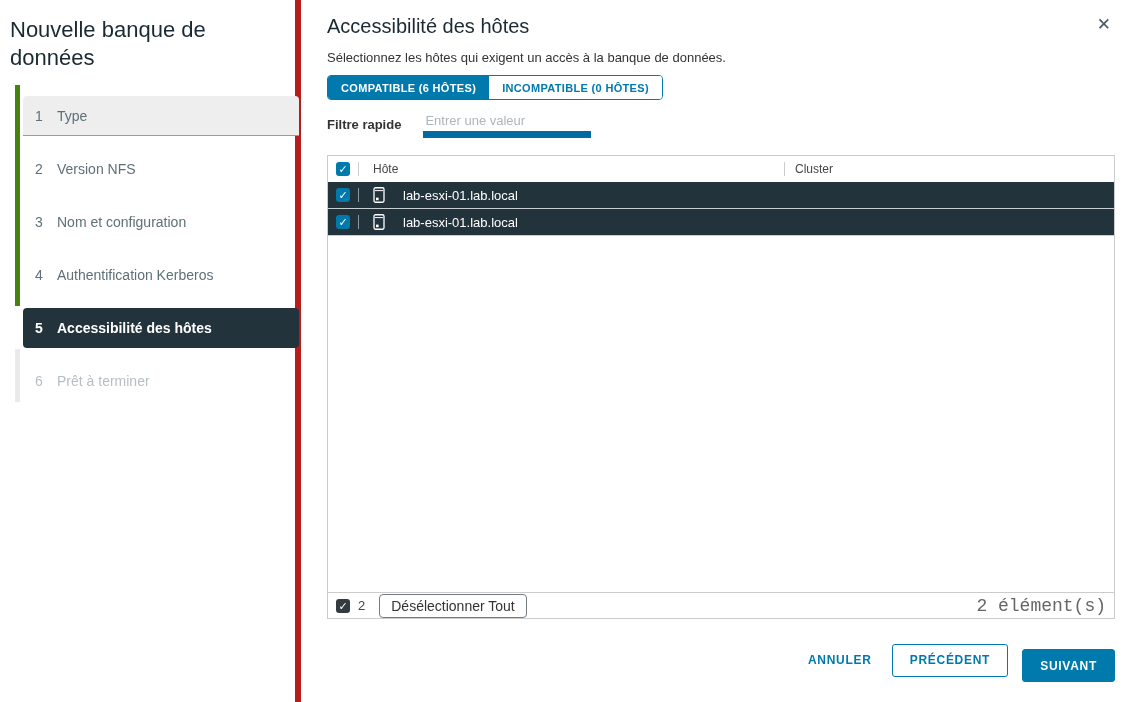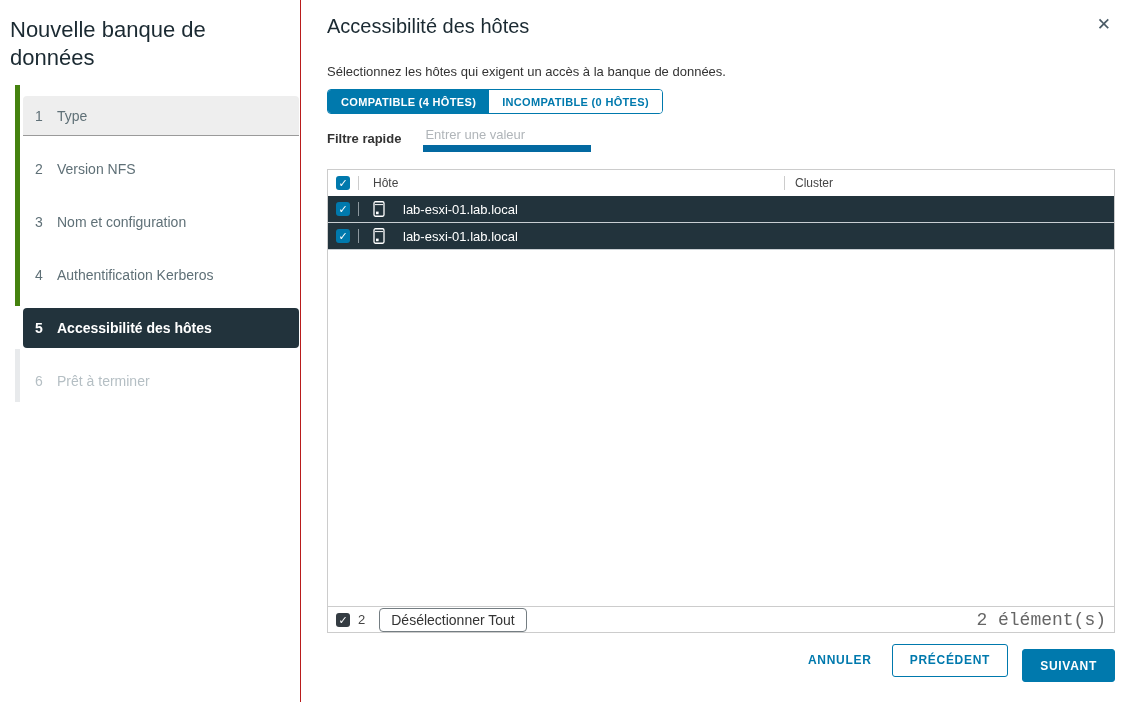--- a/index.html
+++ b/index.html
@@ -6,37 +6,37 @@
     --accent: #0079ad;
     --dark: #22333c;
     --green: #45820f;
   }
   * { margin: 0; padding: 0; box-sizing: border-box; }
   html, body { background: #fff; }
   body { font-family: "Liberation Sans", sans-serif; color: #333; }
   .screen { position: relative; width: 1131px; height: 702px; background: #fff; overflow: hidden; }
 
   
-  .sidebar { position: absolute; left: 0; top: 0; width: 301px; height: 702px; border-right: 1px solid #b91c1c; background: #fff; }
+  .sidebar { position: absolute; left: 0; top: 0; width: 301px; height: 702px; border-right: 6px solid #b91c1c; background: #fff; }
   .sidebar-title { position: absolute; top: 16px; left: 10px; width: 250px; font-size: 22px; line-height: 1.25; color: #1b2a32; font-weight: 400; }
   .bar { position: absolute; left: 15px; width: 5px; }
   .bar-green { top: 85px; height: 221px; background: var(--green); }
   .bar-gray { top: 349px; height: 53px; background: #e8eaec; }
   .steps { position: absolute; left: 23px; top: 96px; width: 276px; }
   .step { display: flex; align-items: center; height: 40px; margin-bottom: 13px; padding-left: 12px; font-size: 14px; color: #5f7077; }
   .step .num { width: 22px; flex: 0 0 22px; }
   .step.first { background: #eeeeee; border-bottom: 1px solid #9a9a9a; border-radius: 4px 4px 0 0; }
   .step.active { background: var(--dark); color: #fff; font-weight: bold; border-radius: 4px; }
   .step.upcoming { color: #b5bfc4; }
 
   
   .content { position: absolute; left: 302px; top: 0; width: 829px; height: 702px; padding: 0 16px 0 25px; }
   .panel-title { margin-top: 15px; font-size: 20px; font-weight: 400; color: #1b2a32; }
   .close-btn { position: absolute; top: 16px; right: 20px; font-size: 17px; color: #4a5b66; cursor: pointer; line-height: 1; background: none; border: none; font-family: inherit; }
-  .description { margin-top: 26px; font-size: 13px; color: #333; }
+  .description { margin-top: 12px; font-size: 13px; color: #333; }
 
   .tabs { display: inline-flex; margin-top: 10px; border: 1px solid var(--accent); border-radius: 4px; overflow: hidden; }
   .tab { height: 23px; display: flex; align-items: center; padding: 0 13px; font-size: 11px; font-weight: bold; letter-spacing: 0.03em; color: var(--accent); background: #fff; border: none; font-family: inherit; cursor: pointer; }
   .tab.active { background: var(--accent); color: #fff; }
 
   .filter-row { display: flex; align-items: center; margin-top: 11px; }
   .filter-label { font-size: 13px; font-weight: bold; color: #333; margin-right: 22px; }
   .filter-input { width: 168px; border: none; border-bottom: 7px solid #0369a1; font-size: 13px; padding: 2px 2px 3px 2px; color: #333; outline: none; font-family: inherit; background: transparent; }
   .filter-input::placeholder { color: #b0b5b9; }
 
@@ -102,21 +102,21 @@
       </div>
     </div>
   </div>
 
   <div class="content">
     <button class="close-btn">✕</button>
     <h1 class="panel-title">Accessibilité des hôtes</h1>
     <div class="description">Sélectionnez les hôtes qui exigent un accès à la banque de données.</div>
 
     <div class="tabs">
-      <button class="tab active">COMPATIBLE (4 HÔTES)</button>
+      <button class="tab active">COMPATIBLE (6 HÔTES)</button>
       <button class="tab">INCOMPATIBLE (0 HÔTES)</button>
     </div>
 
     <div class="filter-row">
       <span class="filter-label">Filtre rapide</span>
       <input class="filter-input" type="text" placeholder="Entrer une valeur" style="">
     </div>
 
     <div class="table">
       <div class="thead">

